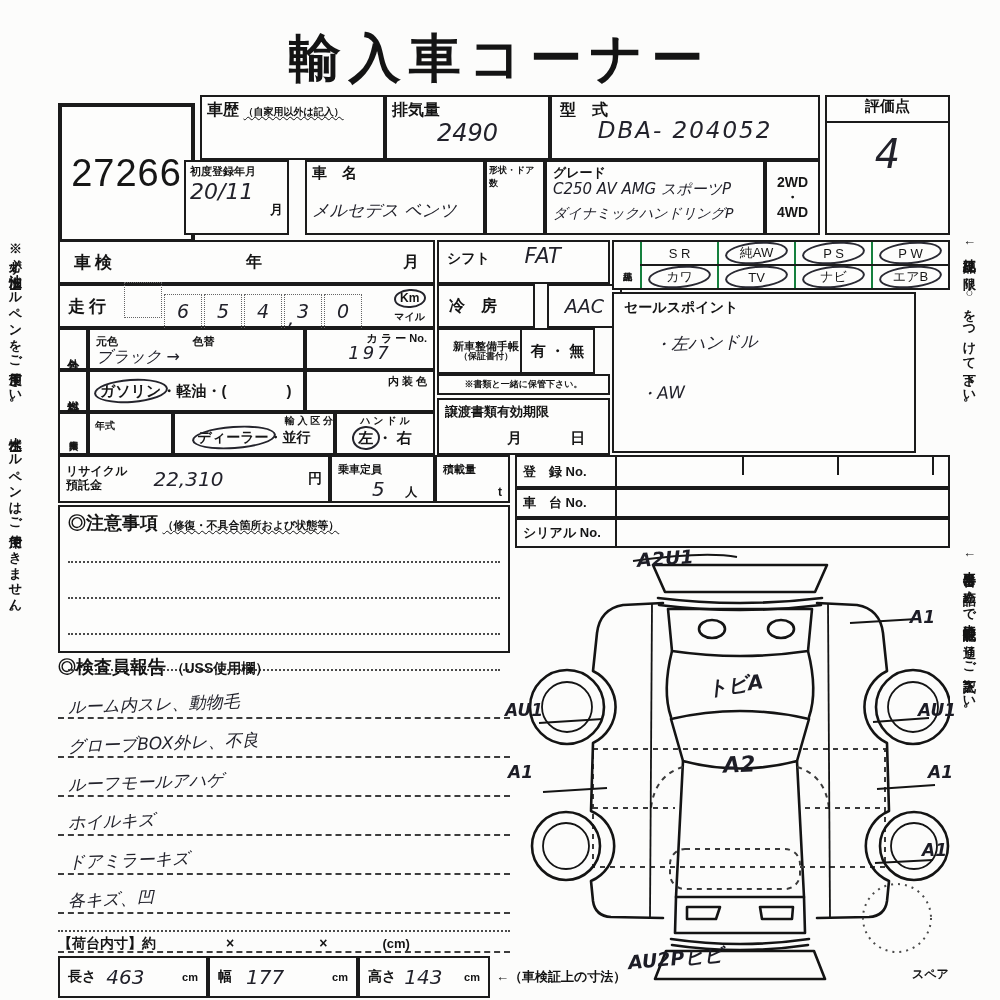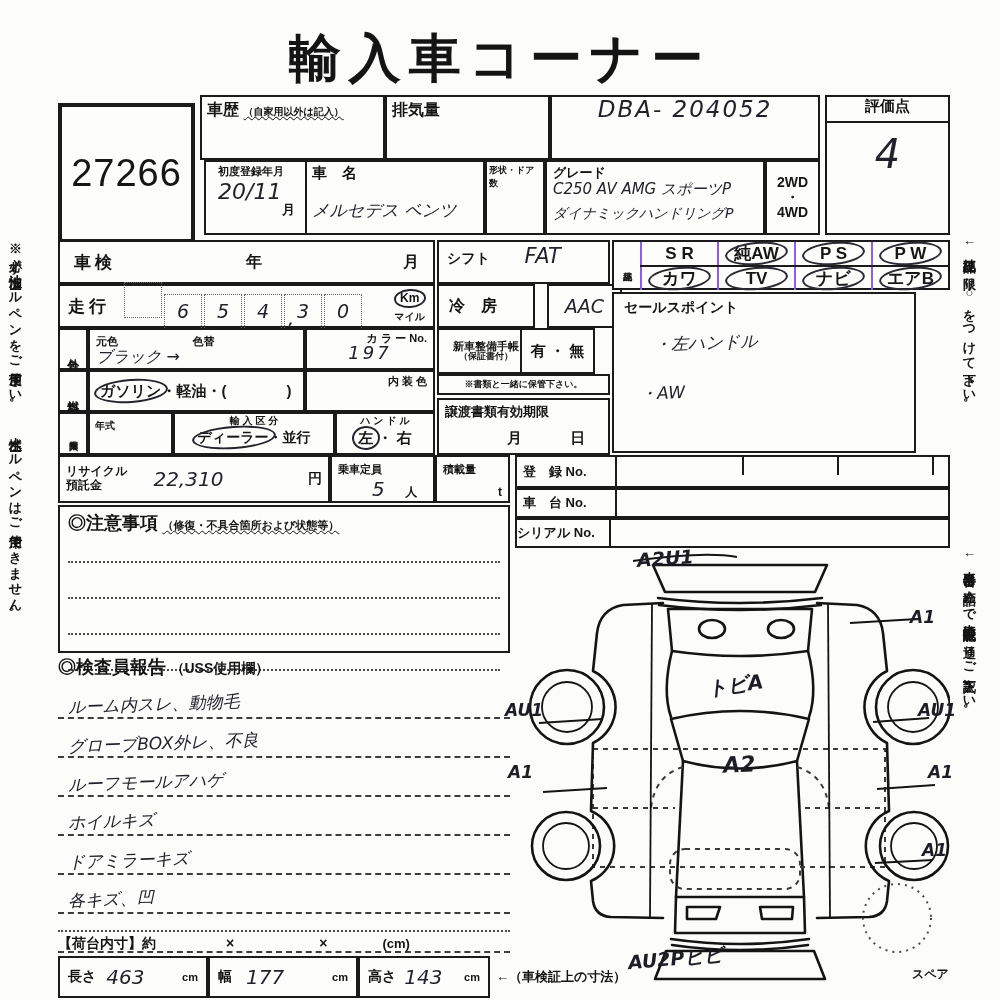--- a/index.html
+++ b/index.html
@@ -15,22 +15,22 @@
   .hw{font-family:"DejaVu Sans",sans-serif;color:#22222b;font-style:italic;}
   .vert{writing-mode:vertical-rl;text-orientation:upright;}
   .vcell{display:flex;flex-direction:column;align-items:center;justify-content:center;font-weight:bold;line-height:1.05;}
   .oval{position:relative;display:inline-block;}
   .oval::after{content:"";position:absolute;left:-6px;right:-7px;top:-3px;bottom:-2px;
     border:2px solid #24242c;border-radius:50%;transform:rotate(-4deg);}
   .dotrow{border-bottom:2.5px dotted #4a4a4a;}
   .dashrow{border-bottom:2px dashed #3c3c3c;}
   .milbox{display:inline-block;width:36px;height:34px;border:1.5px dotted #666;
     text-align:center;line-height:32px;margin-right:2px;}
-  .oemcell{flex:1;border-left:2px solid #8b5cf6;display:flex;align-items:center;justify-content:center;
-    font-weight:bold;font-size:17px;position:relative;}
+  .oemcell{flex:1;border-left:2px solid #15803d;display:flex;align-items:center;justify-content:center;
+    font-weight:normal;font-size:13px;position:relative;}
   .oemcell.circ::after{content:"";position:absolute;left:6px;right:6px;top:0px;bottom:0px;
     border:2px solid #2a2a33;border-radius:50%;transform:rotate(-5deg);}
   .ann{position:absolute;font-family:"DejaVu Sans",sans-serif;font-style:italic;
     color:#1d1d26;font-weight:bold;white-space:nowrap;}
   svg .ln{stroke:#141414;stroke-width:2.6;fill:none;stroke-linecap:round;stroke-linejoin:round;}
   svg .lnthin{stroke:#141414;stroke-width:1.8;fill:none;}
   svg .dash{stroke:#3a3a3a;stroke-width:2;fill:none;stroke-dasharray:5 5;}
   svg .dot{stroke:#4a4a4a;stroke-width:2;fill:none;stroke-dasharray:2 5;}
 </style>
 </head>
@@ -45,26 +45,28 @@
 <div class="abs bx" style="left:58px;top:103px;width:137px;height:140px;border-width:4px;display:flex;align-items:center;justify-content:center;">
   <span style="font-size:38px;letter-spacing:1px;">27266</span>
 </div>
 
 <div class="abs bx" style="left:200px;top:95px;width:185px;height:65px;padding:3px 5px;">
   <span class="lbl" style="font-size:16px;">車歴</span>
   <span class="lbl" style="font-size:10px;text-decoration:underline wavy 1px;">（自家用以外は記入）</span>
 </div>
 <div class="abs bx" style="left:385px;top:95px;width:165px;height:65px;padding:3px 5px;">
   <div class="lbl" style="font-size:16px;">排気量</div>
+  <div class="hw" style="font-size:24px;text-align:center;margin-top:-2px;">2490</div>
 </div>
 <div class="abs bx" style="left:550px;top:95px;width:270px;height:65px;padding:3px 8px;">
+  <div class="lbl" style="font-size:16px;">型　式</div>
   <div class="hw" style="font-size:23px;text-align:center;margin-top:-4px;letter-spacing:2px;">DBA- 204052</div>
 </div>
 
-<div class="abs bx" style="left:204px;top:160px;width:105px;height:75px;padding:2px 12px;">
+<div class="abs bx" style="left:184px;top:160px;width:105px;height:75px;padding:2px 4px;">
   <div class="lbl" style="font-size:11px;">初度登録年月</div>
   <span class="hw" style="font-size:22px;">20/11</span>
   <span class="lbl" style="font-size:13px;float:right;margin-top:22px;">月</span>
 </div>
 <div class="abs bx" style="left:305px;top:160px;width:180px;height:75px;padding:2px 5px;">
   <div class="lbl" style="font-size:15px;">車　名</div>
   <div class="hw" style="font-size:17px;margin-top:16px;">メルセデス ベンツ</div>
 </div>
 <div class="abs bx" style="left:485px;top:160px;width:60px;height:75px;padding:2px 2px;">
   <div class="lbl" style="font-size:9px;">形状・ドア数</div>
@@ -128,21 +130,21 @@
   <div class="lbl" style="font-size:11px;text-align:right;">内 装 色</div>
 </div>
 
 <div class="abs bx vcell" style="left:58px;top:412px;width:30px;height:43px;font-size:9px;">
   <span class="vert">輸入車用</span>
 </div>
 <div class="abs bx" style="left:88px;top:412px;width:85px;height:43px;padding:1px 5px;">
   <span class="lbl" style="font-size:10px;">年式</span>
 </div>
 <div class="abs bx" style="left:173px;top:412px;width:162px;height:43px;">
-  <div class="lbl" style="font-size:10px;text-align:center;">輸 入 区 分</div>
+  <div class="lbl" style="font-size:10px;text-align:right;">輸 入 区 分</div>
   <div style="font-size:14px;font-weight:bold;text-align:center;margin-top:1px;">
     <span class="oval">ディーラー</span><span>・並行</span>
   </div>
 </div>
 <div class="abs bx" style="left:335px;top:412px;width:100px;height:43px;">
   <div class="lbl" style="font-size:10px;text-align:center;">ハ ン ド ル</div>
   <div style="font-size:15px;font-weight:bold;text-align:center;margin-top:1px;">
     <span class="oval">左</span>
     <span>・</span>
     <span>右</span>
@@ -229,21 +231,21 @@
   <div style="flex:1;position:relative;">
     <span class="abs" style="left:125px;top:0;height:18px;border-left:2px solid #1b1b1b;"></span>
     <span class="abs" style="left:220px;top:0;height:18px;border-left:2px solid #1b1b1b;"></span>
     <span class="abs" style="left:315px;top:0;height:18px;border-left:2px solid #1b1b1b;"></span>
   </div>
 </div>
 <div class="abs bx" style="left:515px;top:488px;width:435px;height:30px;display:flex;">
   <div class="lbl" style="width:92px;border-right:2px solid #1b1b1b;font-size:13px;display:flex;align-items:center;padding-left:6px;">車　台 No.</div>
 </div>
 <div class="abs bx" style="left:515px;top:518px;width:435px;height:30px;display:flex;">
-  <div class="lbl" style="width:92px;border-right:2px solid #1b1b1b;font-size:13px;display:flex;align-items:center;padding-left:0;">シリアル No.</div>
+  <div class="lbl" style="width:92px;border-right:2px solid #1b1b1b;font-size:13px;display:flex;align-items:center;padding-left:6px;">シリアル No.</div>
   <div style="flex:1;"></div>
 </div>
 
 <div class="abs bx" style="left:58px;top:505px;width:452px;height:148px;padding:4px 8px;">
   <div>
     <span class="lbl" style="font-size:18px;">◎注意事項</span>
     <span class="lbl" style="font-size:11px;text-decoration:underline wavy 1px;">（修復・不具合箇所および状態等）</span>
   </div>
   <div class="dotrow" style="height:26px;"></div>
   <div class="dotrow" style="height:34px;"></div>

